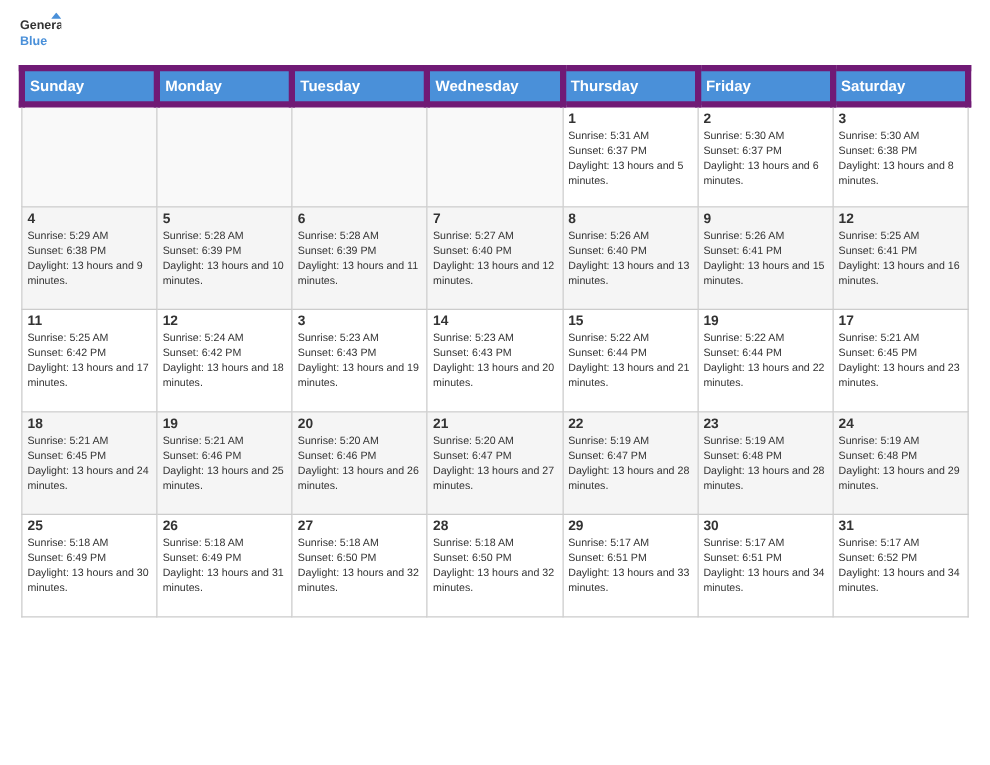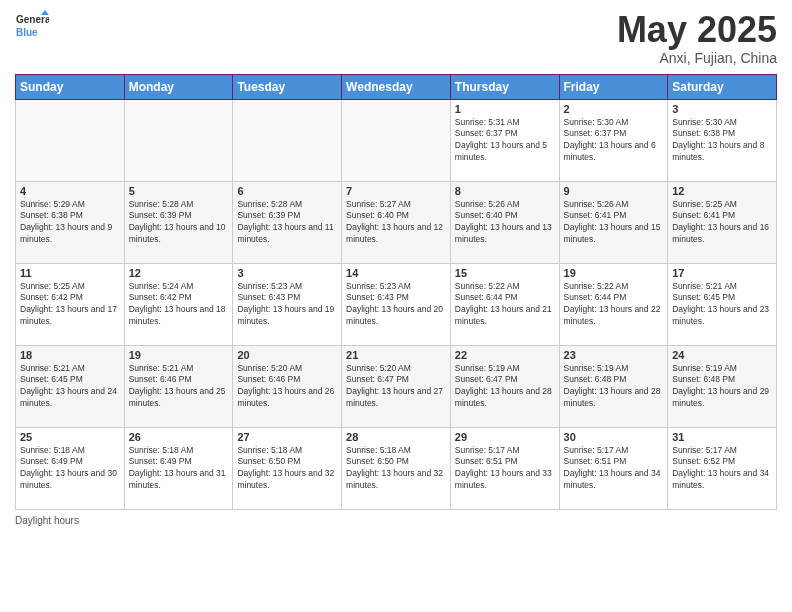--- a/index.html
+++ b/index.html
@@ -44,21 +44,21 @@
       border-collapse: collapse;
       border: 1px solid #ccc;
     }
     .calendar th {
       background-color: #4a90d9;
       color: white;
       font-size: 12px;
       font-weight: bold;
       padding: 5px 4px;
       text-align: left;
-      border: 1px solid #701a75;
+      border: 5px solid #701a75;
     }
     .calendar td {
       width: calc(100% / 7);
       vertical-align: top;
       border: 1px solid #ccc;
       padding: 3px 4px;
       font-size: 9px;
       color: #333;
       background: #fff;
       height: 82px;
@@ -97,24 +97,20 @@
 <div class="page">
   <div class="header">
     <div class="logo">
     <svg width="34" height="34" viewBox="0 0 34 34">
       <rect x="0" y="0" width="34" height="34" fill="white"></rect>
       <text x="1" y="13" font-size="10" font-weight="bold" font-family="Arial" fill="#333">General</text>
       <text x="1" y="26" font-size="10" font-weight="bold" font-family="Arial" fill="#4a90d9">Blue</text>
       <polygon points="26,5 34,5 30,0" fill="#4a90d9"></polygon>
     </svg>
   </div>
-    <div class="title-block">
-      <div class="month-title">May 2025</div>
-      <div class="location">Anxi, Fujian, China</div>
-    </div>
   </div>
 
   <table class="calendar">
     <thead>
       <tr>
         <th>Sunday</th>
         <th>Monday</th>
         <th>Tuesday</th>
         <th>Wednesday</th>
         <th>Thursday</th>
@@ -319,16 +315,13 @@
           <td>
             <span class="day-number">31</span>
             <div class="day-info" style="white-space: pre-line;">Sunrise: 5:17 AM
 Sunset: 6:52 PM
 Daylight: 13 hours and 34 minutes.</div>
           </td>
         </tr>
       </tbody>
   </table>
 
-  <div class="footer">
-    <span>Daylight hours</span>
-  </div>
 </div>
 
 </body></html>

